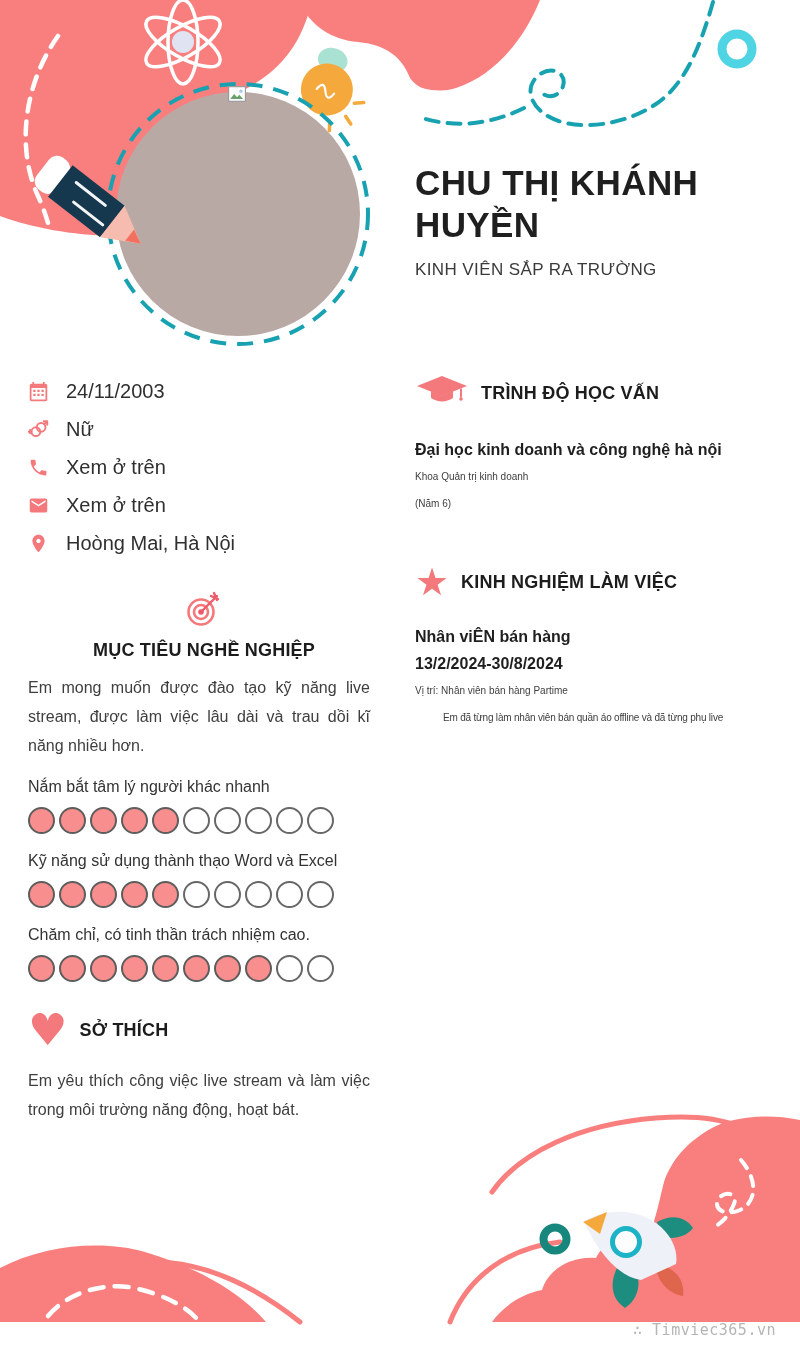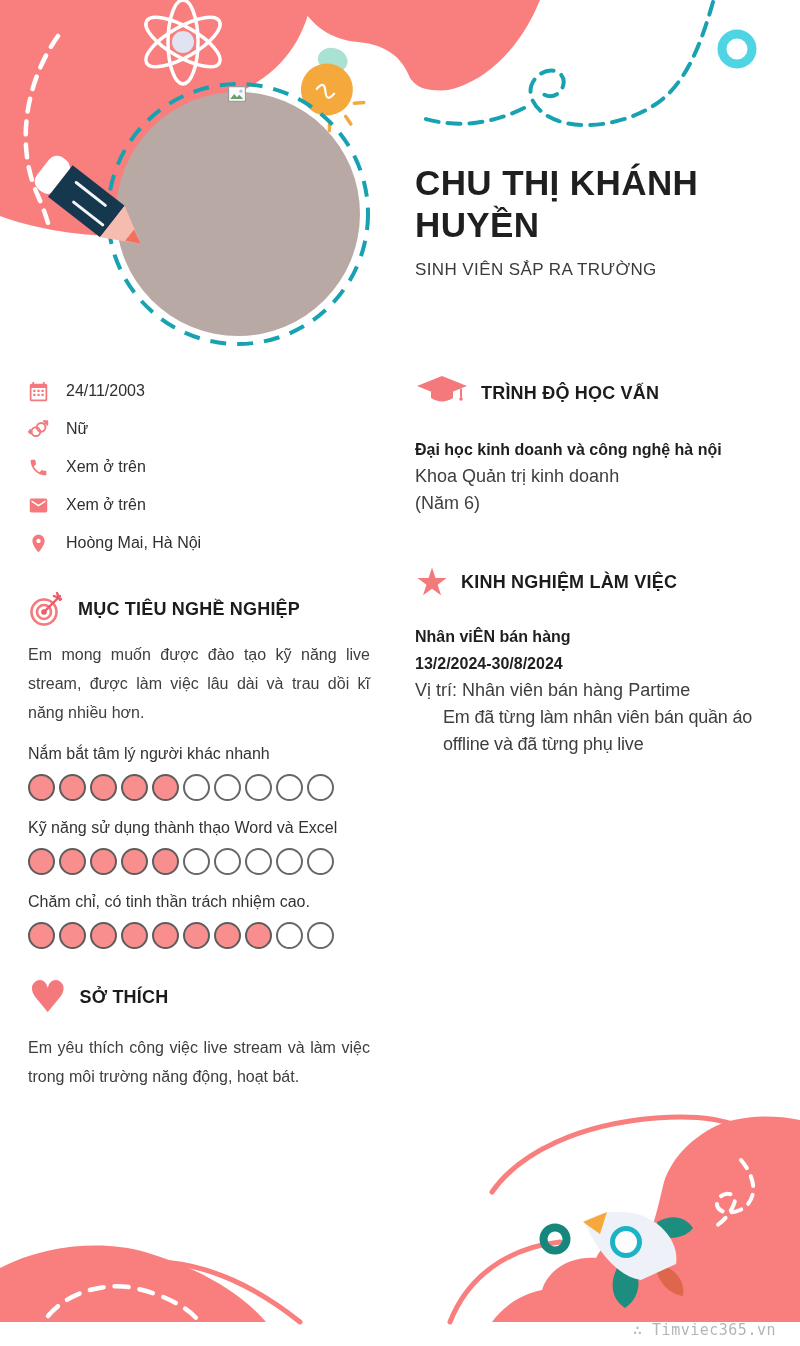--- a/index.html
+++ b/index.html
@@ -15,38 +15,38 @@
   
   .name-block{position:absolute;left:415px;top:162px;width:350px;}
   .cv-name{font-size:35px;font-weight:700;color:#1f1f1f;line-height:1.2;letter-spacing:.4px;margin:0;}
   .cv-subtitle{font-size:17px;color:#3a3a3a;letter-spacing:.4px;margin-top:14px;}
 
   
   .left-col{position:absolute;left:28px;top:380px;width:352px;}
   .right-col{position:absolute;left:415px;top:374px;width:368px;}
 
   .contact-row{display:flex;align-items:center;gap:17px;height:22px;margin-bottom:16px;}
-  .contact-row .txt{font-size:16px;color:#2f2f2f;}
+  .contact-row .txt{font-size:20px;color:#2f2f2f;}
 
   .sec-head{display:flex;align-items:center;gap:12px;margin-top:30px;}
   .sec-head .ttl{font-size:18px;font-weight:700;color:#1c1c1c;letter-spacing:.2px;}
   .glyph-ic{font-family:"DejaVu Sans",sans-serif;color:#f4797c;line-height:1;}
   .heart-g{font-size:44px;}
   .star-g{font-size:38px;}
 
   .para{font-size:16px;color:#3e3e3e;line-height:29px;text-align:justify;margin-top:12px;width:342px;}
   .para.hobby{margin-top:14px;}
 
   .skill-label{font-size:16px;color:#333;margin-top:18px;margin-bottom:11px;}
   .dots{display:flex;gap:4px;}
   .dot{width:27px;height:27px;border-radius:50%;background:#fff;border:2px solid #676767;box-sizing:border-box;}
   .dot.filled{background:#f98e8e;border-color:#5d5d5d;}
 
   .r-bold{font-size:16px;font-weight:700;color:#1f1f1f;line-height:27px;}
-  .r-line{font-size:18px;color:#3e3e3e;line-height:27px;}
+  .r-line{font-size:10px;color:#3e3e3e;line-height:27px;}
   .edu-block{margin-top:24px;}
   .exp-block{margin-top:22px;}
   .exp-desc{letter-spacing:-0.2px;margin-left:28px;}
   .exp-head{margin-top:46px;}
 
   .watermark{position:absolute;right:24px;bottom:7px;font-family:"DejaVu Sans Mono",monospace;font-size:15px;color:#b5b5b5;letter-spacing:.5px;margin-left:20px;}
 </style>
 </head>
 <body>
 
@@ -86,21 +86,21 @@
   </svg>
 
   <svg class="broken-img" width="18" height="16" viewBox="0 0 16 14">
     <rect x="0.5" y="0.5" width="15" height="13" fill="#fbfbfb" stroke="#9a9a9a"></rect>
     <path d="M2,11.5 L5.5,7 L8,9.8 L10,7.6 L13.5,11.5 Z" fill="#69a06b"></path>
     <circle cx="11.5" cy="4.5" r="1.4" fill="#a8c6e8"></circle>
   </svg>
 
   <div class="name-block">
     <h1 class="cv-name">CHU THỊ KHÁNH HUYỀN</h1>
-    <div class="cv-subtitle">SINH VIÊN SẮP RA TRƯỜNG</div>
+    <div class="cv-subtitle">KINH VIÊN SẮP RA TRƯỜNG</div>
   </div>
 
   <div class="left-col">
 
     <div class="contact-row">
       <svg width="21" height="21" viewBox="0 0 24 24" fill="#f4797c">
         <path d="M20 3h-1V1h-2v2H7V1H5v2H4c-1.1 0-2 .9-2 2v16c0 1.1.9 2 2 2h16c1.1 0 2-.9 2-2V5c0-1.1-.9-2-2-2zm0 18H4V8h16v13z"></path>
         <rect x="6" y="10" width="2.6" height="2.6"></rect>
           <rect x="10.7" y="10" width="2.6" height="2.6"></rect>
           <rect x="15.4" y="10" width="2.6" height="2.6"></rect>
@@ -135,21 +135,21 @@
       <span class="txt">Xem ở trên</span>
     </div>
 
     <div class="contact-row">
       <svg width="21" height="21" viewBox="0 0 24 24" fill="#f4797c">
         <path d="M12 2C8.1 2 5 5.1 5 9c0 5.2 7 13 7 13s7-7.8 7-13c0-3.9-3.1-7-7-7zm0 9.5c-1.4 0-2.5-1.1-2.5-2.5s1.1-2.5 2.5-2.5 2.5 1.1 2.5 2.5-1.1 2.5-2.5 2.5z"></path>
       </svg>
       <span class="txt">Hoòng Mai, Hà Nội</span>
     </div>
 
-    <div class="sec-head" style="margin-top:36px;">
+    <div class="sec-head" style="margin-top:36px;flex-direction:column;">
       <svg width="38" height="38" viewBox="0 0 38 38">
         <circle cx="16" cy="22" r="12.5" fill="#ffffff" stroke="#f4797c" stroke-width="2.6"></circle>
         <circle cx="16" cy="22" r="7" fill="none" stroke="#f4797c" stroke-width="2.6"></circle>
         <circle cx="16" cy="22" r="2.8" fill="#ee5a6a"></circle>
         <path d="M16,22 L32,6 M26,6 l7,3 M29,3 l3,7" fill="none" stroke="#ee5a6a" stroke-width="2.4" stroke-linecap="round"></path>
       </svg>
       <span class="ttl">MỤC TIÊU NGHỀ NGHIỆP</span>
     </div>
     <div class="para">Em mong muốn được đào tạo kỹ năng live stream, được làm việc lâu dài và trau dồi kĩ năng nhiều hơn.</div>
 

